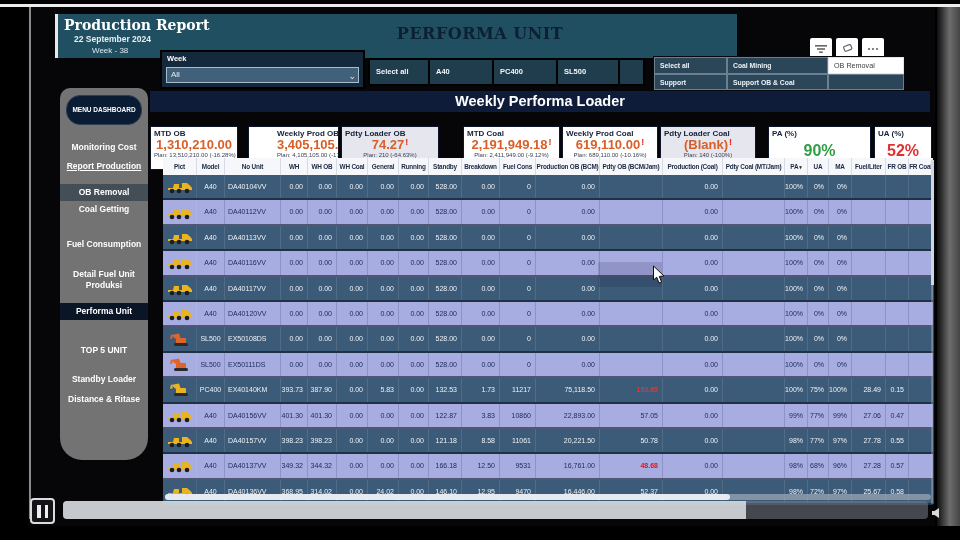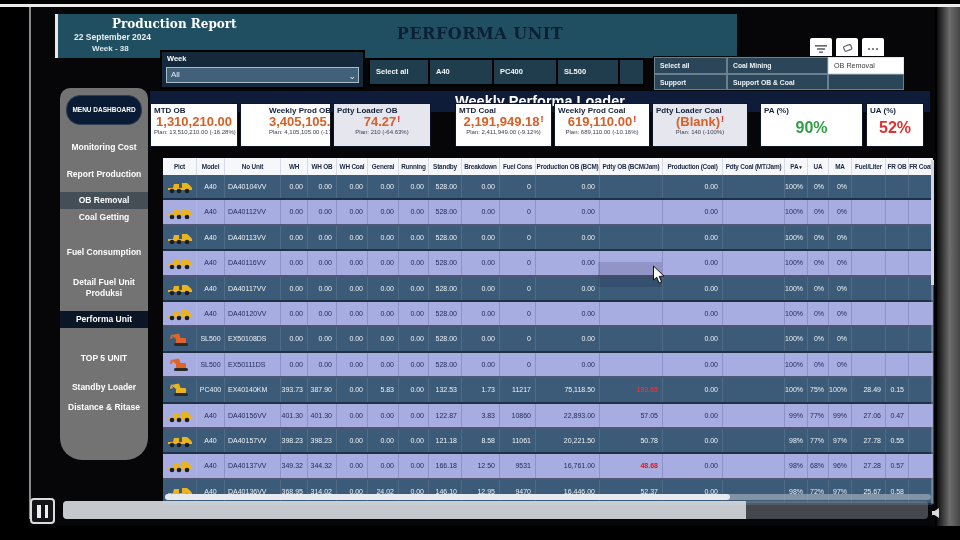--- a/index.html
+++ b/index.html
@@ -6,23 +6,23 @@
     font-family:"Liberation Sans",sans-serif;}
   #stage{position:absolute;top:0;left:0;width:960px;height:540px;background:#000;}
   .abs{position:absolute;}
   #top-line{left:0;top:4px;width:960px;height:3px;background:#ececec;}
   #video-area{left:28px;top:7px;width:907px;height:519px;background:#060609;}
   #left-line{left:29px;top:7px;width:2px;height:512px;background:rgba(222,226,230,.6);}
   #right-strip{left:937px;top:7px;width:23px;height:519px;
     background:linear-gradient(90deg,#0d0d0d,#6d6d6d 55%,#454545);}
   
   #teal{left:55px;top:14px;width:682px;height:44px;background:#1f4f61;border-left:3px solid #e9e9e9;box-sizing:border-box;}
-  #report-title{font-family:"DejaVu Serif",serif;font-weight:bold;color:#fff;font-size:12px;padding:3px 0 0 6px;margin-left:48px;}
+  #report-title{font-family:"DejaVu Serif",serif;font-weight:bold;color:#fff;font-size:14px;padding:3px 0 0 6px;}
   #report-date{color:#e8eef3;font-size:8.5px;font-weight:bold;padding:1px 0 0 16px;}
-  #report-week{color:#dfe9f0;font-size:8px;font-weight:bold;padding:2px 0 0 34px;}
+  #report-week{color:#dfe9f0;font-size:8px;font-weight:normal;padding:2px 0 0 34px;}
   #page-title{left:330px;top:24px;width:300px;text-align:center;color:#0d2033;
     font-family:"DejaVu Serif",serif;font-weight:bold;font-size:16px;letter-spacing:.5px;}
   
   #week-panel{left:160px;top:50px;width:205px;height:39px;background:#15293c;border:2px solid #000;box-sizing:border-box;}
   #week-label{color:#fff;font-size:7.5px;font-weight:bold;padding:2px 0 0 5px;}
   #week-dd{position:absolute;left:4px;right:4px;top:15px;height:16px;background:#41607a;
     border:1px solid #a9bcc9;color:#e7eef4;font-size:8px;line-height:14px;padding-left:4px;box-sizing:border-box;}
   #week-chev{position:absolute;right:2px;top:1px;color:#dfe7ee;font-size:9px;}
   
   #model-slicer{left:368px;top:58px;width:277px;height:28px;background:#203d4e;border:2px solid #000;
@@ -43,21 +43,21 @@
   #menu-pill{margin:7px auto 0;width:74px;height:28px;background:#0a1c33;border-radius:14px;color:#fff;
     font-size:6.5px;font-weight:bold;text-align:center;display:flex;align-items:center;justify-content:center;
     line-height:1.35;border:1px solid #2c3f56;}
   .sb-item{color:#fff;font-weight:bold;font-size:8.5px;text-align:center;line-height:1.25;padding:3px 2px;
     width:100%;box-sizing:border-box;}
   .sb-item.soft{background:rgba(12,34,54,.45);}
   .sb-item.active{background:#0a1526;}
   
   #section-title{left:150px;top:91px;width:780px;height:21px;background:#0e1c3a;color:#fff;
     font-weight:bold;font-size:14.5px;text-align:center;line-height:21px;}
-  #kpi-row{left:150px;top:103px;width:757px;height:45px;display:flex;align-items:flex-start;}
+  #kpi-row{left:150px;top:125px;width:757px;height:45px;display:flex;align-items:center;}
   .kpi{background:#fff;border:1px solid #0d1526;height:44px;box-sizing:border-box;padding:2px 3px;flex:none;overflow:hidden;}
   .kpi.tint{background:#e6e6ee;}
   .klabel{font-size:8px;font-weight:bold;color:#13213a;white-space:nowrap;}
   .kval{text-align:center;font-size:13px;font-weight:bold;white-space:nowrap;line-height:1.1;}
   .kalert{color:#e02f23;font-size:9px;vertical-align:top;margin-left:1px;}
   .kplan{text-align:center;font-size:6px;color:#3c4156;white-space:nowrap;}
   .kpi.pct .kval{font-size:16px;margin-top:4px;}
   
   #ptable{left:163px;top:158px;width:770px;height:348px;overflow:hidden;}
   .thead,.trow{display:grid;grid-template-columns:34px 28px 56px 27px 29px 31px 31px 30px 33px 38px 36px 64px 63px 60px 62px 23px 21px 23px 34px 23px 24px;}
@@ -151,40 +151,40 @@
       <div class="cat-cell white">OB Removal</div>
       <div class="cat-cell">Support</div>
       <div class="cat-cell">Support OB &amp; Coal</div>
       <div class="cat-cell"></div>
     </div>
 
   <div class="abs" id="sidebar">
     <div id="menu-pill">MENU DASHBOARD</div>
     <div id="sb-items">
         <div class="sb-item" style="margin-top: 14px;">Monitoring Cost</div>
-        <div class="sb-item" style="margin-top: 10px;">Report Production</div>
+        <div class="sb-item" style="margin-top: 2px; text-decoration: underline;">Report Production</div>
         <div class="sb-item soft" style="margin-top: 10px;">OB Removal</div>
         <div class="sb-item" style="margin-top: 0;">Coal Getting</div>
         <div class="sb-item" style="margin-top: 18px;">Fuel Consumption</div>
         <div class="sb-item" style="margin-top: 14px;">Detail Fuel Unit Produksi</div>
         <div class="sb-item active" style="margin-top: 10px;">Performa Unit</div>
         <div class="sb-item" style="margin-top: 22px;">TOP 5 UNIT</div>
         <div class="sb-item" style="margin-top: 12px;">Standby Loader</div>
         <div class="sb-item" style="margin-top: 4px;">Distance &amp; Ritase</div>
       </div>
   </div>
 
   <div class="abs" id="section-title">Weekly Performa Loader</div>
   <div class="abs" id="kpi-row">
       <div class="kpi" style="width: 88px; margin-left: 0px;">
         <div class="klabel">MTD OB</div>
         <div class="kval" style="color: rgb(216, 95, 39);"><span>1,310,210.00</span></div>
         <div class="kplan">Plan: 13,510,210.00 (-16.28%)</div>
       </div>
-      <div class="kpi" style="width: 91px; margin-left: 2px; padding-left: 28px;">
+      <div class="kpi" style="width: 91px; margin-left: 10px; padding-left: 28px;">
         <div class="klabel">Weekly Prod OB</div>
         <div class="kval" style="color: rgb(216, 95, 39);"><span>3,405,105.00</span><span class="kalert">!</span></div>
         <div class="kplan">Plan: 4,105,105.00 (-17.05%)</div>
       </div>
       <div class="kpi tint" style="width: 98px; margin-left: 2px;">
         <div class="klabel">Pdty Loader OB</div>
         <div class="kval" style="color: rgb(216, 95, 39);"><span>74.27</span><span class="kalert">!</span></div>
         <div class="kplan">Plan: 210 (-64.63%)</div>
       </div>
       <div class="kpi" style="width: 97px; margin-left: 24px;">

